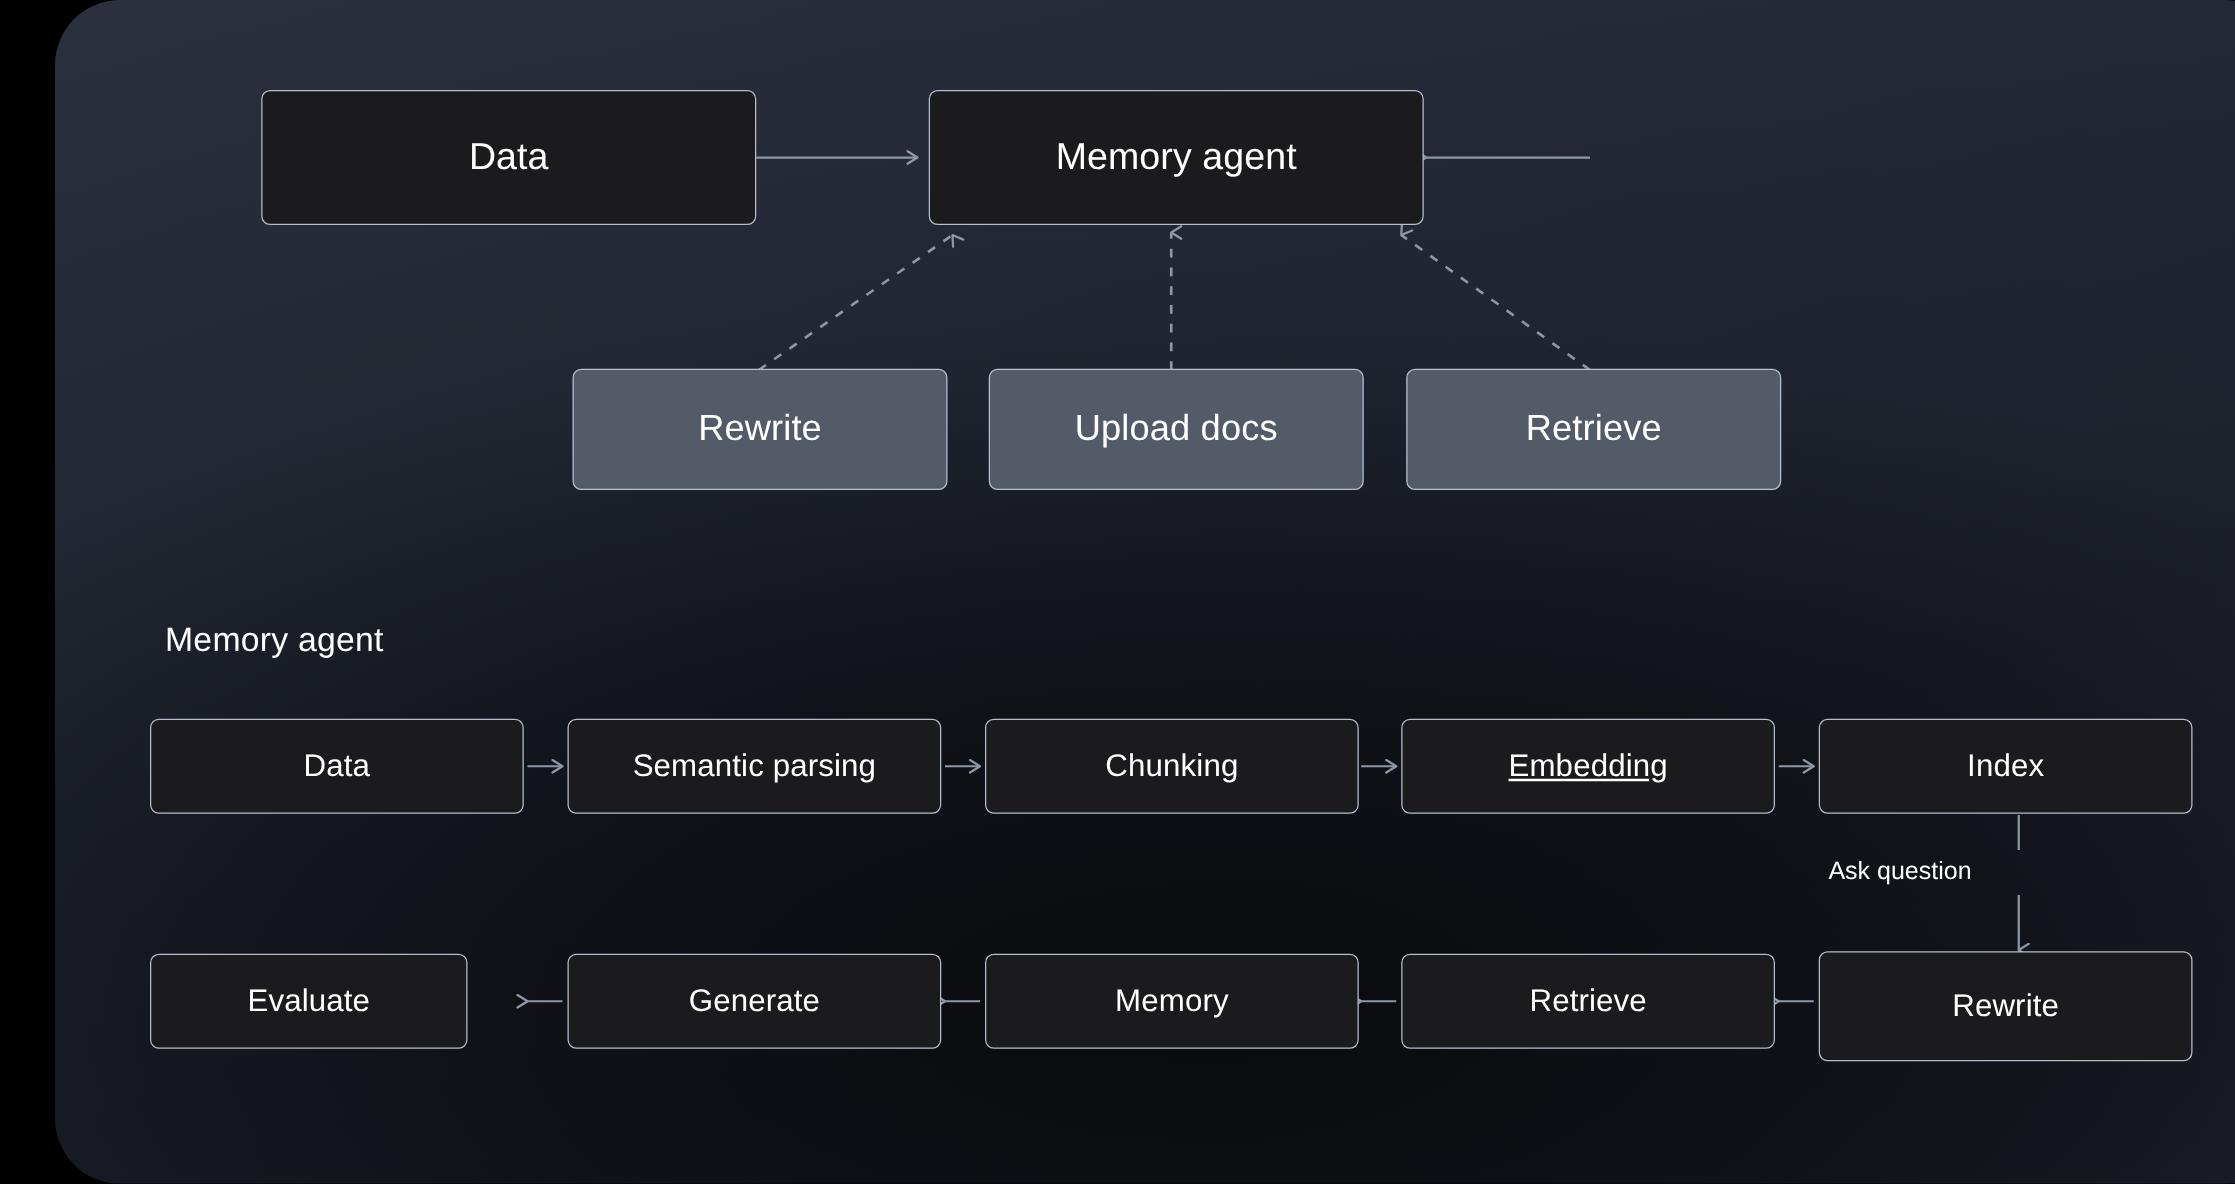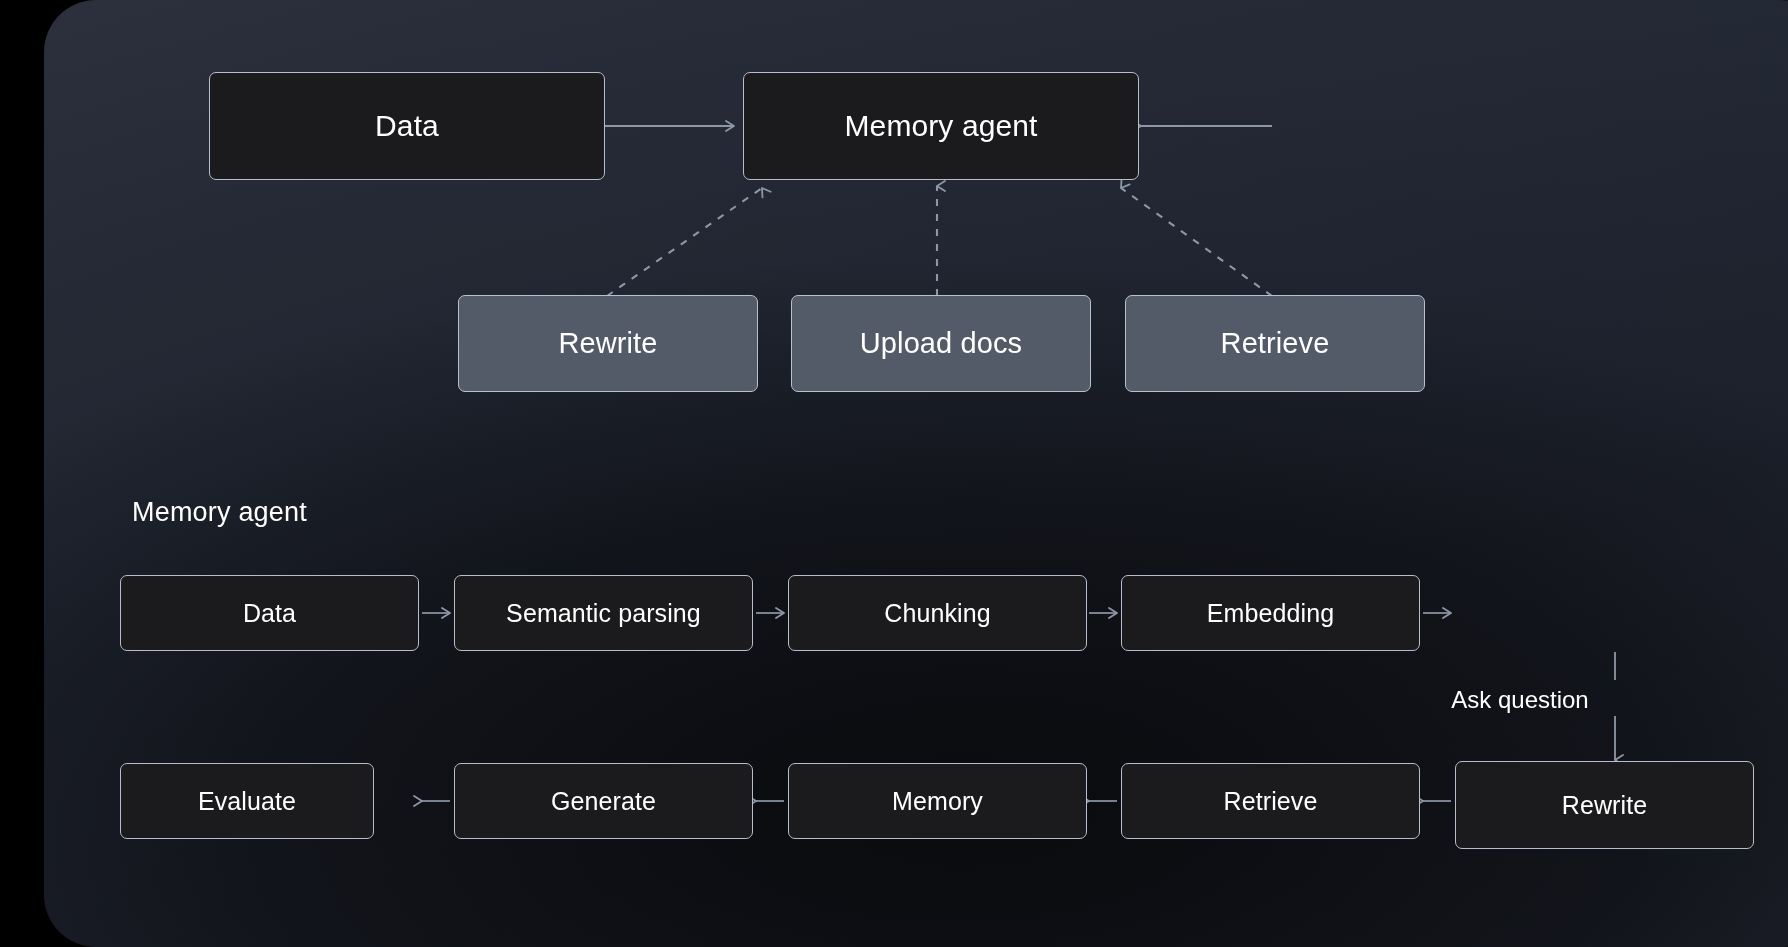--- a/index.html
+++ b/index.html
@@ -67,21 +67,21 @@
     color: #ffffff;
     letter-spacing: 0.2px;
   }
 
   
   #edge-label-ask {
     position: absolute;
     left: 1476px;
     top: 686px;
     transform: translateX(-50%);
-    font-size: 24px;
+    font-size: 20px;
     color: #ffffff;
     white-space: nowrap;
   }
 
   svg#wires {
     position: absolute;
     inset: 0;
     width: 1788px;
     height: 947px;
     pointer-events: none;
@@ -161,24 +161,27 @@
     </div>
 
     <div class="node dark t-flow" style="left:410px; top:575px; width:299px; height:76px;">
       <span>Semantic parsing</span>
     </div>
 
     <div class="node dark t-flow" style="left:744px; top:575px; width:299px; height:76px;align-items:center;">
       <span>Chunking</span>
     </div>
 
-    <div class="node dark t-flow" style="left:1077px; top:575px; width:299px; height:76px;">
+    <div class="node dark t-flow" style="left:1077px; top:575px; width:299px; height:76px;text-decoration:underline;">
       <span>Embedding</span>
     </div>
 
+    <div class="node dark t-flow" style="left:1411px; top:575px; width:299px; height:76px;">
+      <span>Index</span>
+    </div>
 
     <div id="edge-label-ask">Ask question</div>
 
     <div class="node dark t-flow" style="left:76px; top:763px; width:254px; height:76px;">
       <span>Evaluate</span>
     </div>
 
     <div class="node dark t-flow" style="left:410px; top:763px; width:299px; height:76px;">
       <span>Generate</span>
     </div>

